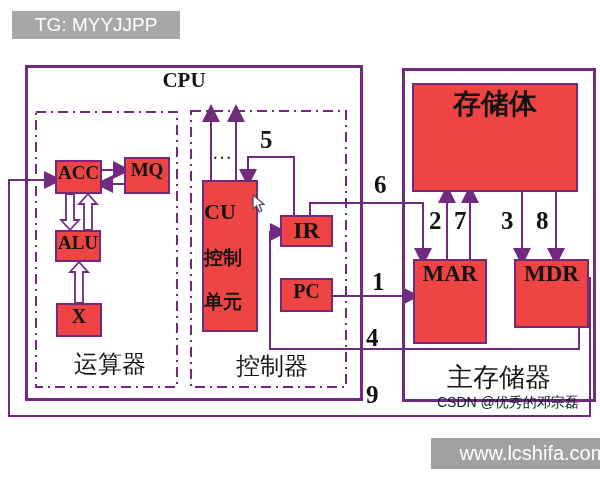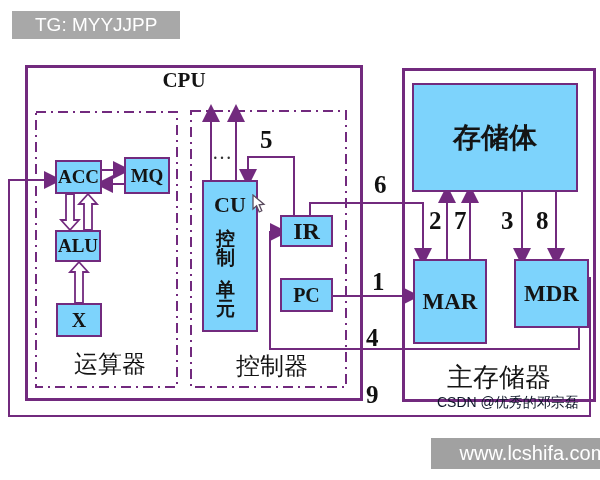--- a/index.html
+++ b/index.html
@@ -6,34 +6,34 @@
   html,body{ margin:0; padding:0; }
   body{
     width:600px; height:480px; position:relative; overflow:hidden;
     background:#ffffff;
     font-family:"Liberation Serif","DejaVu Serif",serif;
   }
   .abs{ position:absolute; box-sizing:border-box; }
   #wires{ position:absolute; left:0; top:0; z-index:1; }
   .outerbox{ border:3px solid var(--line); background:transparent; z-index:2; }
   .wbox{
-    border:2px solid var(--line); background:#7dd3fc; z-index:3;
-    display:flex; align-items:center; justify-content:center;
+    border:2px solid var(--line); background:#ef4444; z-index:3;
+    display:flex; align-items:flex-start; justify-content:center;
     font-weight:bold; color:#141414;
   }
   .lbl{ z-index:4; color:#141414; text-align:center; }
   .num{ z-index:4; font-weight:bold; font-size:25px; color:#111; }
   #cpu-box{ left:25px; top:65px; width:338px; height:336px; }
   #mem-box{ left:402px; top:68px; width:194px; height:334px; }
   #acc{ left:55px; top:160px; width:47px; height:34px; font-size:19px; }
   #mq{ left:124px; top:157px; width:46px; height:37px; font-size:19px; }
   #alu{ left:55px; top:230px; width:46px; height:32px; font-size:19px; }
   #xreg{ left:56px; top:303px; width:46px; height:34px; font-size:20px; }
   #cu{ left:202px; top:180px; width:56px; height:152px; flex-direction:column;
-       justify-content:space-around; padding:6px 12px; }
+       justify-content:space-around; padding:6px 0; }
   #cu .cu-line{ font-size:19px; line-height:1; }
   #cu .cu-line:first-child{ font-size:22px; }
   #ir{ left:280px; top:215px; width:53px; height:32px; font-size:24px; }
   #pc{ left:280px; top:278px; width:53px; height:34px; font-size:20px; }
   #mar{ left:413px; top:259px; width:74px; height:85px; font-size:23px; }
   #mdr{ left:514px; top:259px; width:75px; height:69px; font-size:23px; }
   #bank{ left:412px; top:83px; width:166px; height:109px; font-size:28px; }
   #cpu-title{ left:136px; top:68px; width:96px; font-size:21px; font-weight:bold; }
   #arith-label{ left:58px; top:348px; width:104px; font-size:24px; }
   #ctrl-label{ left:222px; top:350px; width:100px; font-size:24px; }

